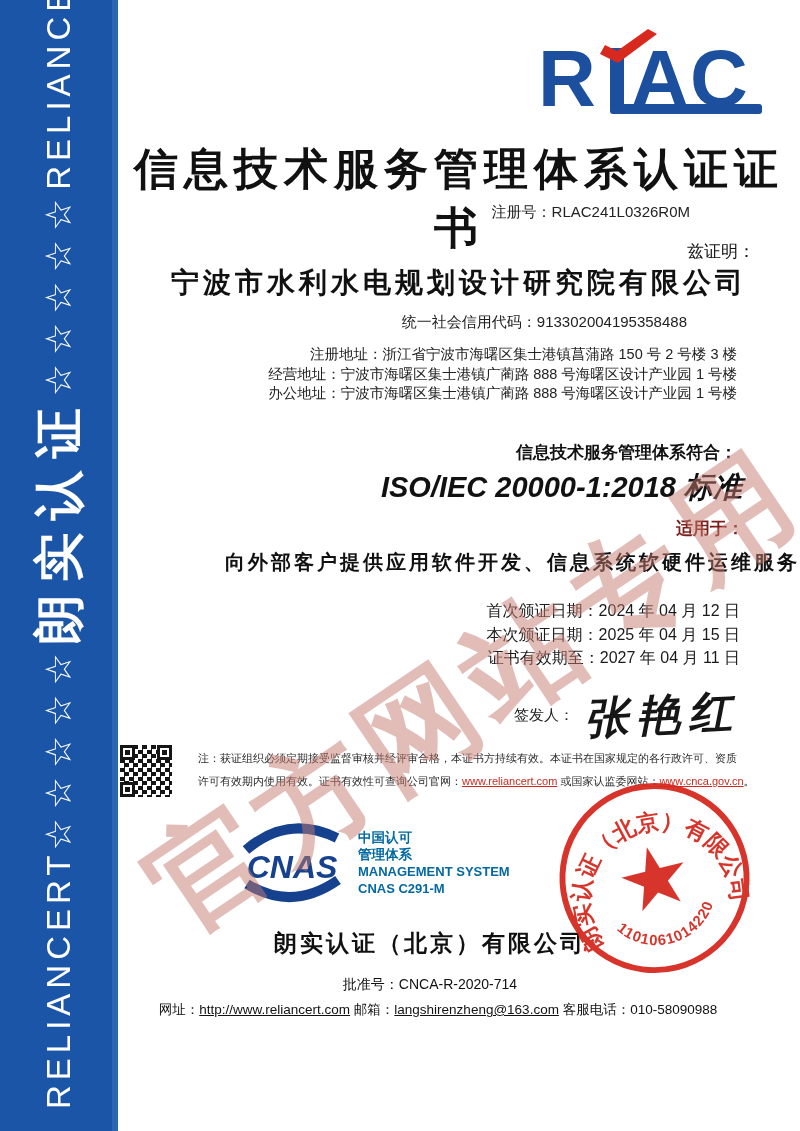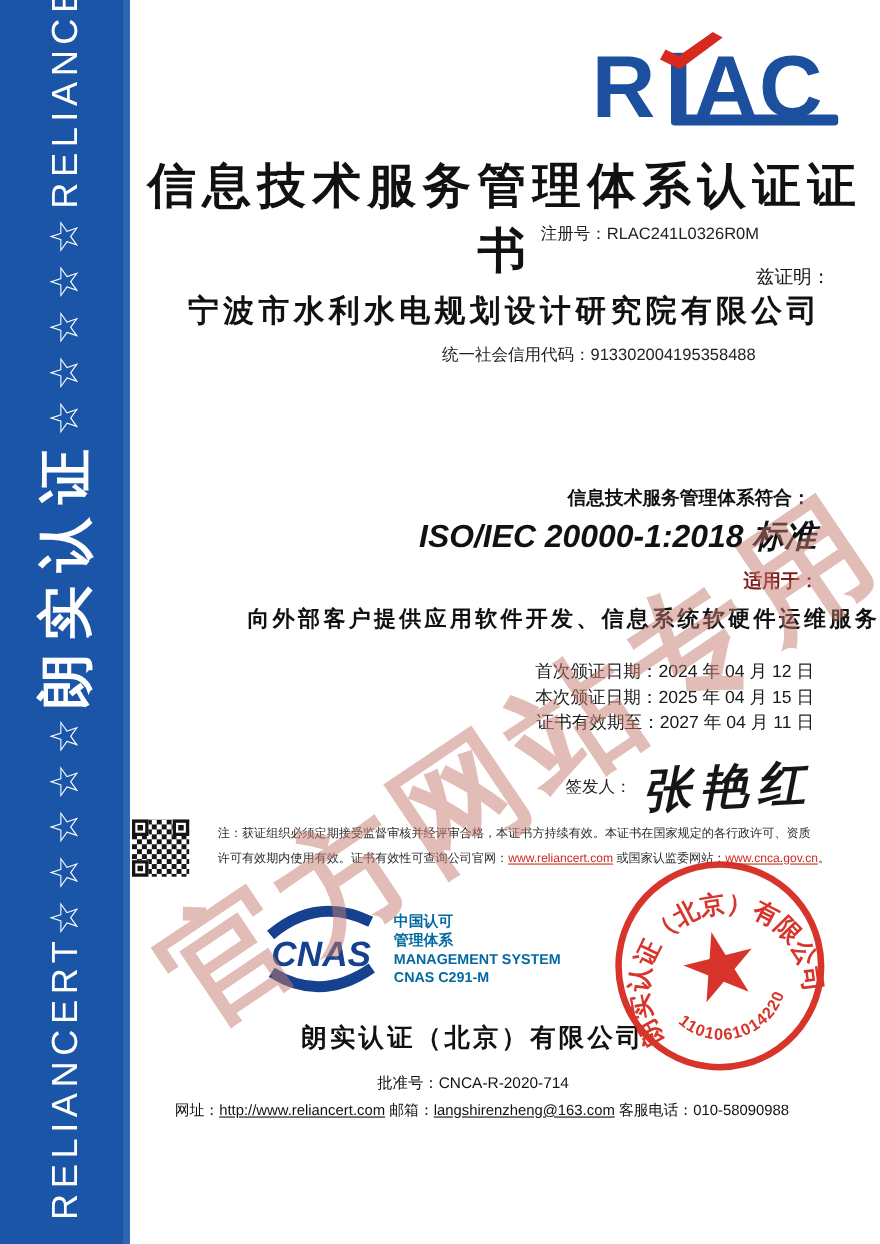--- a/index.html
+++ b/index.html
@@ -105,20 +105,25 @@
     <div class="abs reg">
       <span>注册号：</span><span>RLAC241L0326R0M</span>
     </div>
 
     <div class="abs intro">兹证明：</div>
     <div class="abs company">宁波市水利水电规划设计研究院有限公司</div>
     <div class="abs credit">
       <span>统一社会信用代码：</span><span>913302004195358488</span>
     </div>
 
+    <div class="abs addresses">
+      <div><span>注册地址：</span><span>浙江省宁波市海曙区集士港镇菖蒲路 150 号 2 号楼 3 楼</span></div>
+      <div><span>经营地址：</span><span>宁波市海曙区集士港镇广蔺路 888 号海曙区设计产业园 1 号楼</span></div>
+      <div><span>办公地址：</span><span>宁波市海曙区集士港镇广蔺路 888 号海曙区设计产业园 1 号楼</span></div>
+    </div>
 
     <div class="abs conform">信息技术服务管理体系符合：</div>
     <div class="abs std">ISO/IEC 20000-1:2018 标准</div>
     <div class="abs apply">适用于：</div>
     <div class="abs scope">向外部客户提供应用软件开发、信息系统软硬件运维服务</div>
 
     <div class="abs dates">
       <div><span>首次颁证日期：</span><span>2024 年 04 月 12 日</span></div>
       <div><span>本次颁证日期：</span><span>2025 年 04 月 15 日</span></div>
       <div><span>证书有效期至：</span><span>2027 年 04 月 11 日</span></div>

